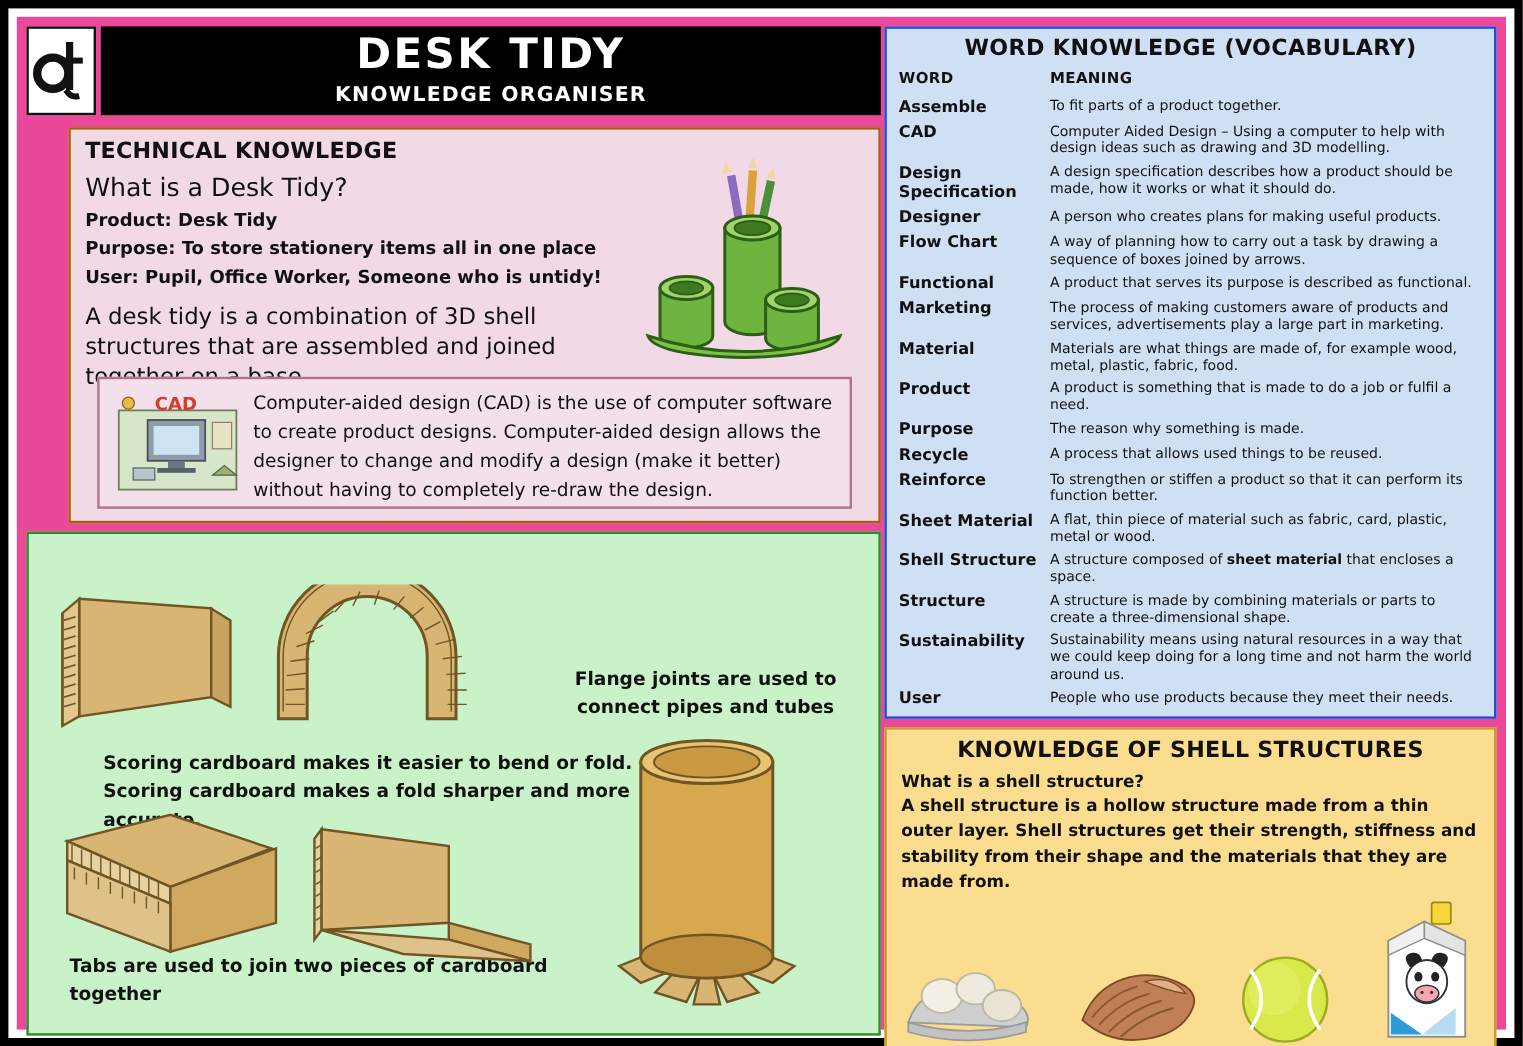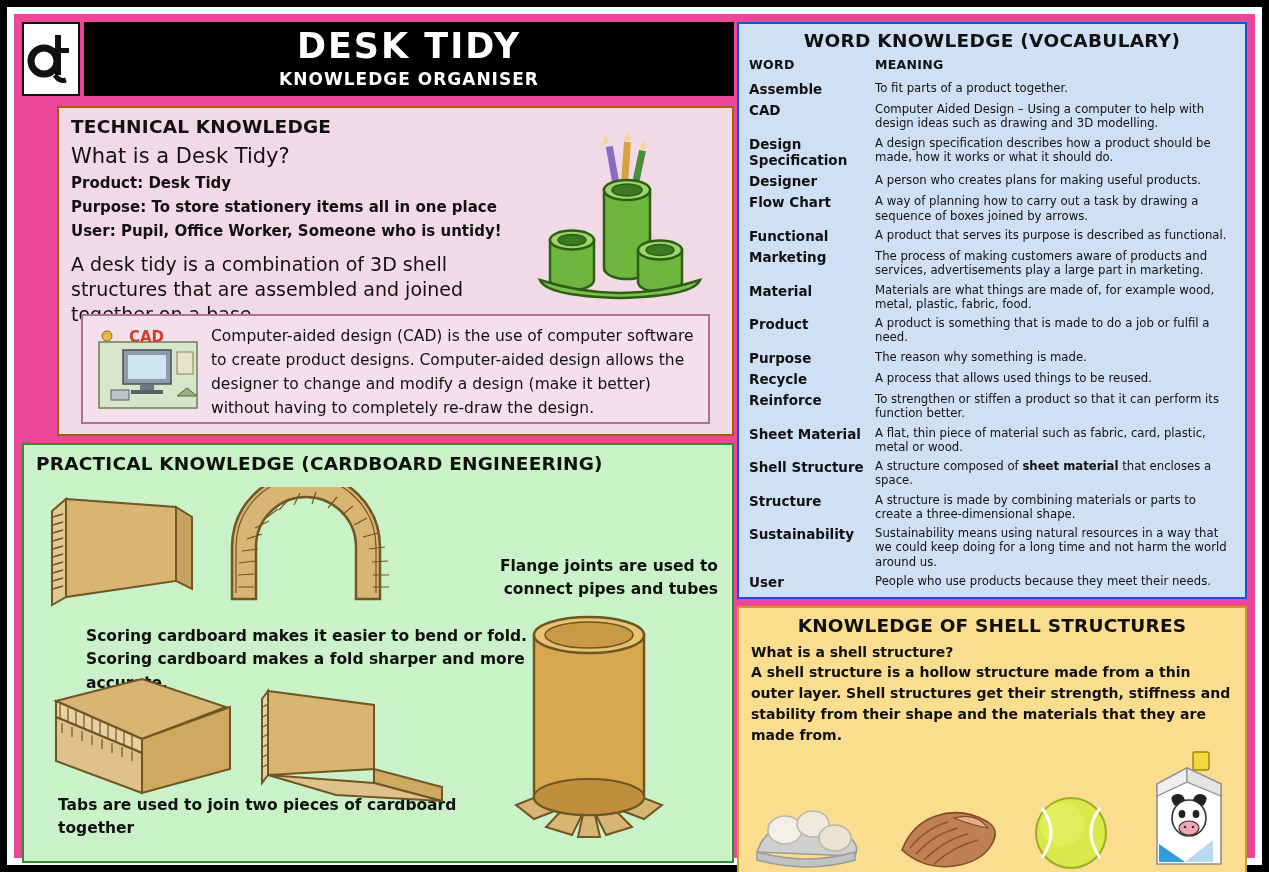--- a/index.html
+++ b/index.html
@@ -91,21 +91,21 @@
     background: #c9f2c9;
     border: 2px solid #2e8b2e;
     height: 420px;
     position: relative;
     padding: 8px 12px;
   }
   .prac-cap {
     position:absolute; font-family:"DejaVu Sans", sans-serif;
     font-weight:700; font-size:15.5px; color:#111; line-height:1.5;
   }
-  .cap-flange { right: 14px; top: 110px; width: 260px; text-align:right; }
+  .cap-flange { right: 14px; top: 110px; width: 260px; text-align:center; }
   .cap-score  { left: 62px; top: 180px; width: 450px; }
   .cap-tabs   { left: 34px; bottom: 21px; width: 440px; }
 
   
   .right-col { position:absolute; right:8px; top:8px; width:510px; }
 
   .vocab-panel {
     background: #cfe0f5; border: 2px solid #1d4ed8;
     padding: 6px 10px 8px 10px;
     height: 577px;
@@ -224,21 +224,20 @@
           </g>
           <circle cx="14" cy="12" r="5" fill="#e8b84b" stroke="#8a6a14" stroke-width="1"></circle>
           <rect x="84" y="28" width="16" height="22" fill="#e9e2c6" stroke="#8a8260" stroke-width="1"></rect>
           <path d="M84 72 l10 -8 l10 8 z" fill="#9ab07e" stroke="#54653f" stroke-width="1"></path>
         </svg>
         <div class="cad-text">Computer-aided design (CAD) is the use of computer software to create product designs. Computer-aided design allows the designer to change and modify a design (make it better) without having to completely re-draw the design.</div>
       </div>
     </div>
 
     <div class="prac-panel">
-      <div class="panel-h">PRACTICAL KNOWLEDGE (CARDBOARD ENGINEERING)</div>
 
       <svg style="position:absolute;left:24px;top:48px;" width="160" height="120" viewBox="0 0 160 120" aria-hidden="true">
         <path d="M18 6 L128 14 L128 88 L18 104 Z" fill="#d8b573" stroke="#6f5624" stroke-width="2"></path>
         <path d="M18 6 L4 18 L4 112 L18 104 Z" fill="#e3c78f" stroke="#6f5624" stroke-width="2"></path>
         <path d="M4 18 L4 112" stroke="#6f5624" stroke-width="2"></path>
         <g stroke="#6f5624" stroke-width="1.4">
           <path d="M5 24 l10 -3 M5 32 l10 -3 M5 40 l10 -3 M5 48 l10 -3 M5 56 l10 -3 M5 64 l10 -3 M5 72 l10 -3 M5 80 l10 -3 M5 88 l10 -3 M5 96 l10 -3"></path>
         </g>
         <path d="M128 14 L144 24 L144 96 L128 88 Z" fill="#c8a463" stroke="#6f5624" stroke-width="2"></path>
       </svg>

